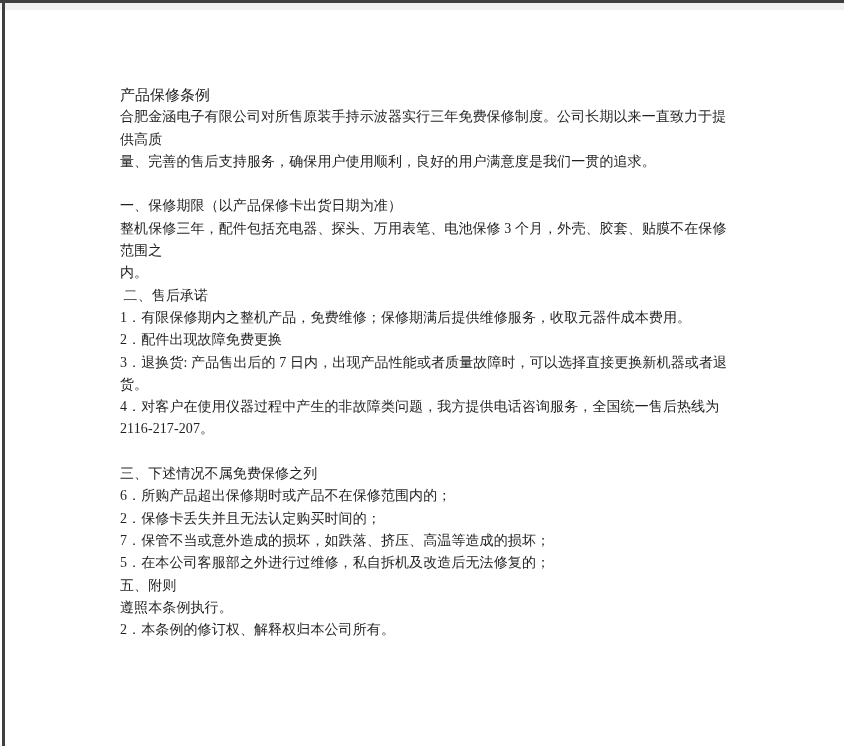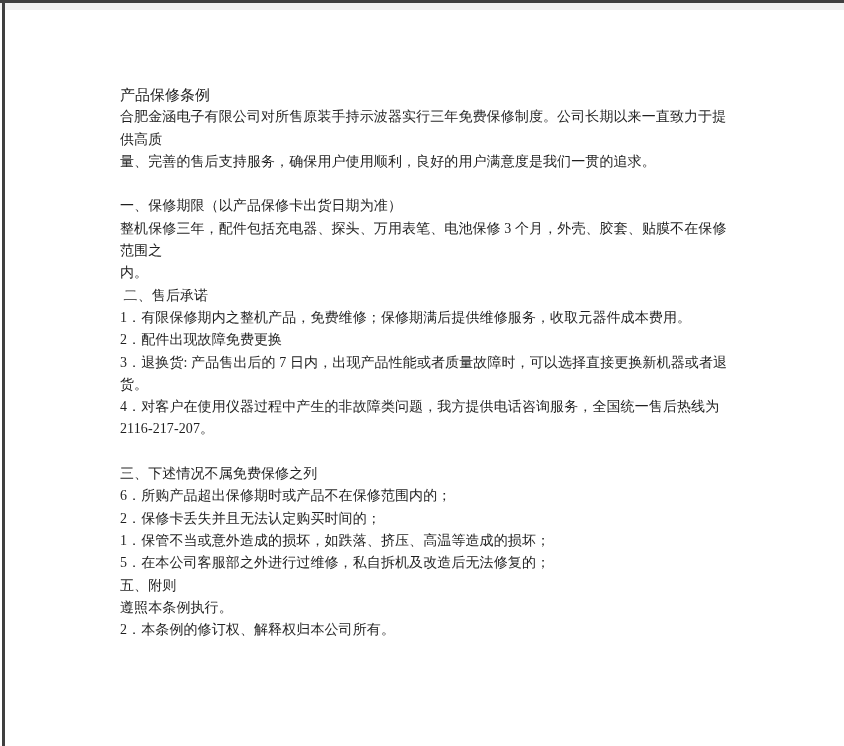--- a/index.html
+++ b/index.html
@@ -86,20 +86,20 @@
         <div class="doc-line"> 二、售后承诺</div>
         <div class="doc-line">1．有限保修期内之整机产品，免费维修；保修期满后提供维修服务，收取元器件成本费用。</div>
         <div class="doc-line">2．配件出现故障免费更换</div>
         <div class="doc-line">3．退换货: 产品售出后的 7 日内，出现产品性能或者质量故障时，可以选择直接更换新机器或者退货。</div>
         <div class="doc-line">4．对客户在使用仪器过程中产生的非故障类问题，我方提供电话咨询服务，全国统一售后热线为</div>
         <div class="doc-line">2116-217-207。</div>
         <div class="doc-line">&nbsp;</div>
         <div class="doc-line">三、下述情况不属免费保修之列</div>
         <div class="doc-line">6．所购产品超出保修期时或产品不在保修范围内的；</div>
         <div class="doc-line">2．保修卡丢失并且无法认定购买时间的；</div>
-        <div class="doc-line">1．保管不当或意外造成的损坏，如跌落、挤压、高温等造成的损坏；</div>
+        <div class="doc-line">7．保管不当或意外造成的损坏，如跌落、挤压、高温等造成的损坏；</div>
         <div class="doc-line">5．在本公司客服部之外进行过维修，私自拆机及改造后无法修复的；</div>
         <div class="doc-line">五、附则</div>
         <div class="doc-line">遵照本条例执行。</div>
         <div class="doc-line">2．本条例的修订权、解释权归本公司所有。</div>
       </div>
   </div>
 </div>
 
 </body></html>

